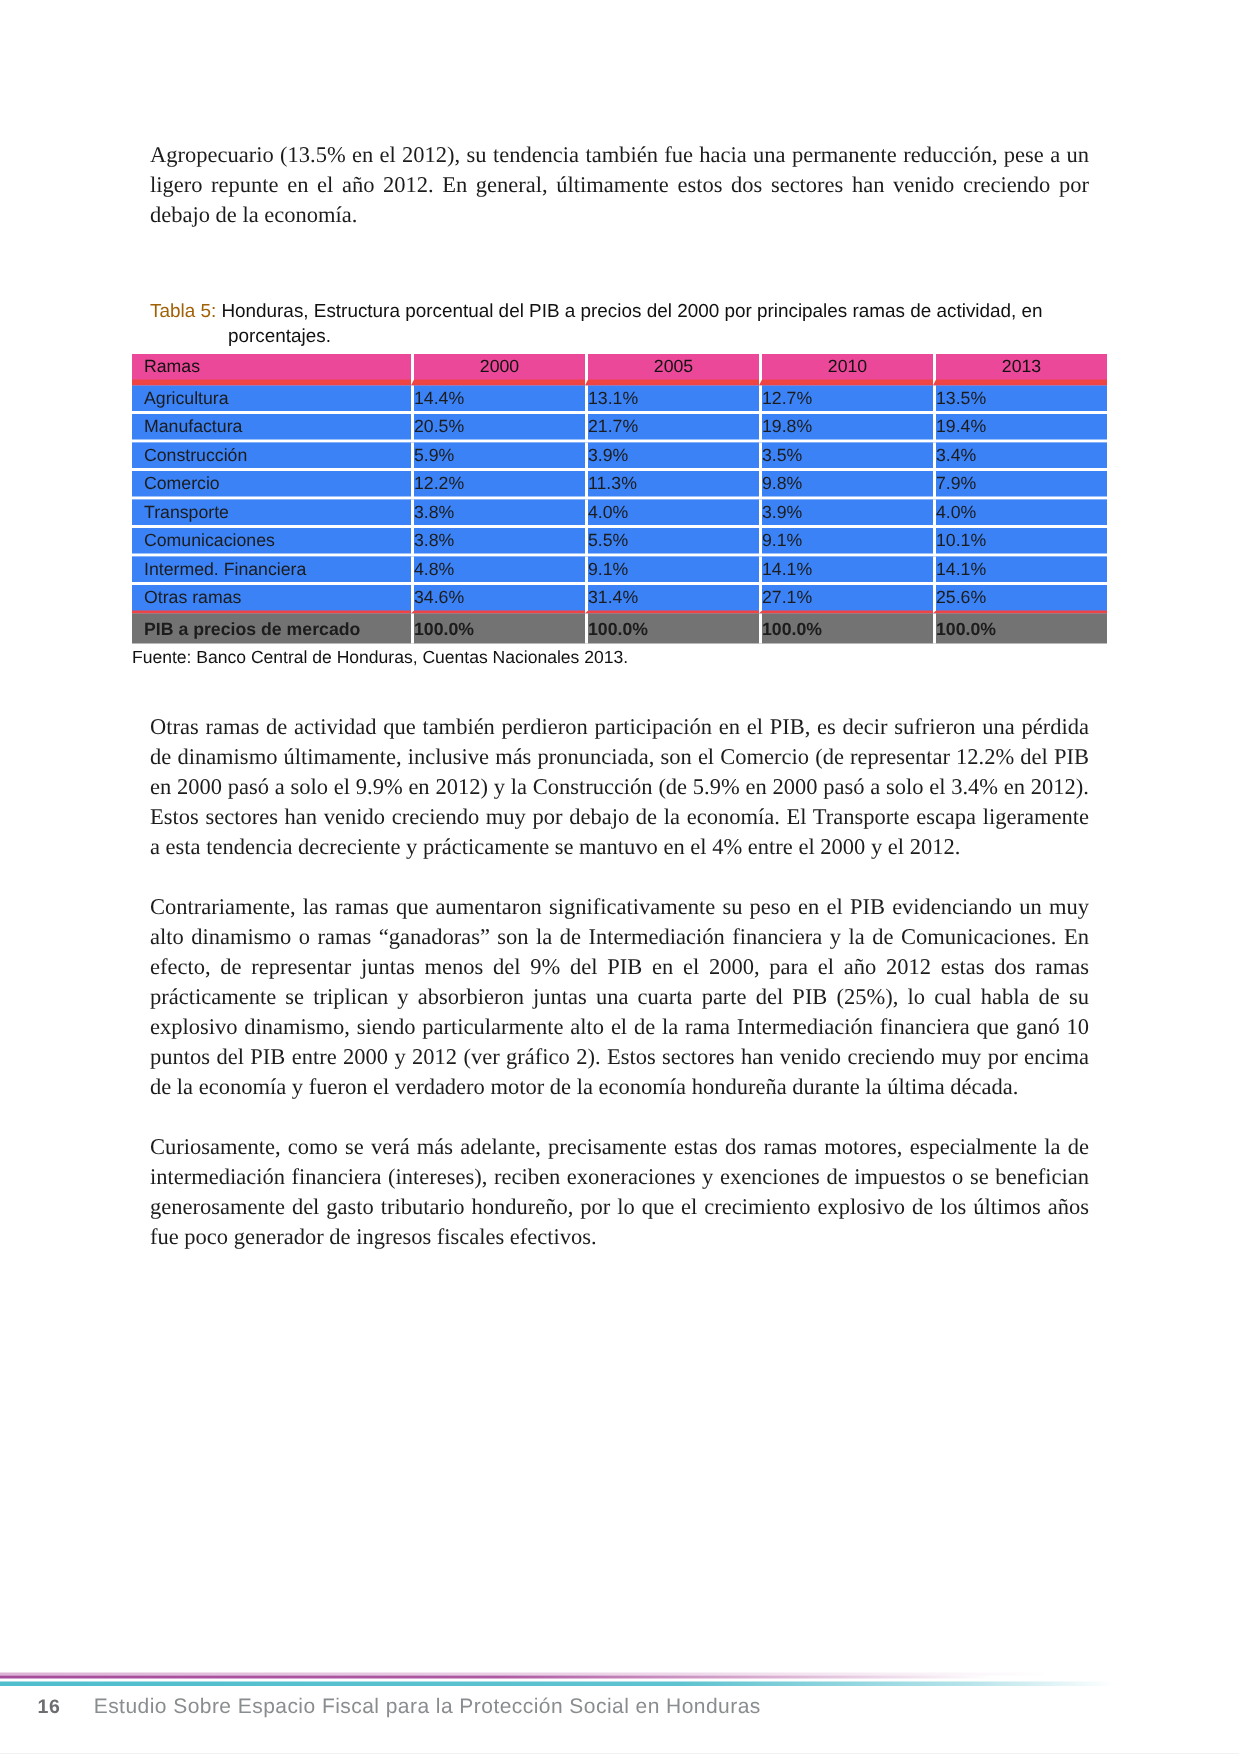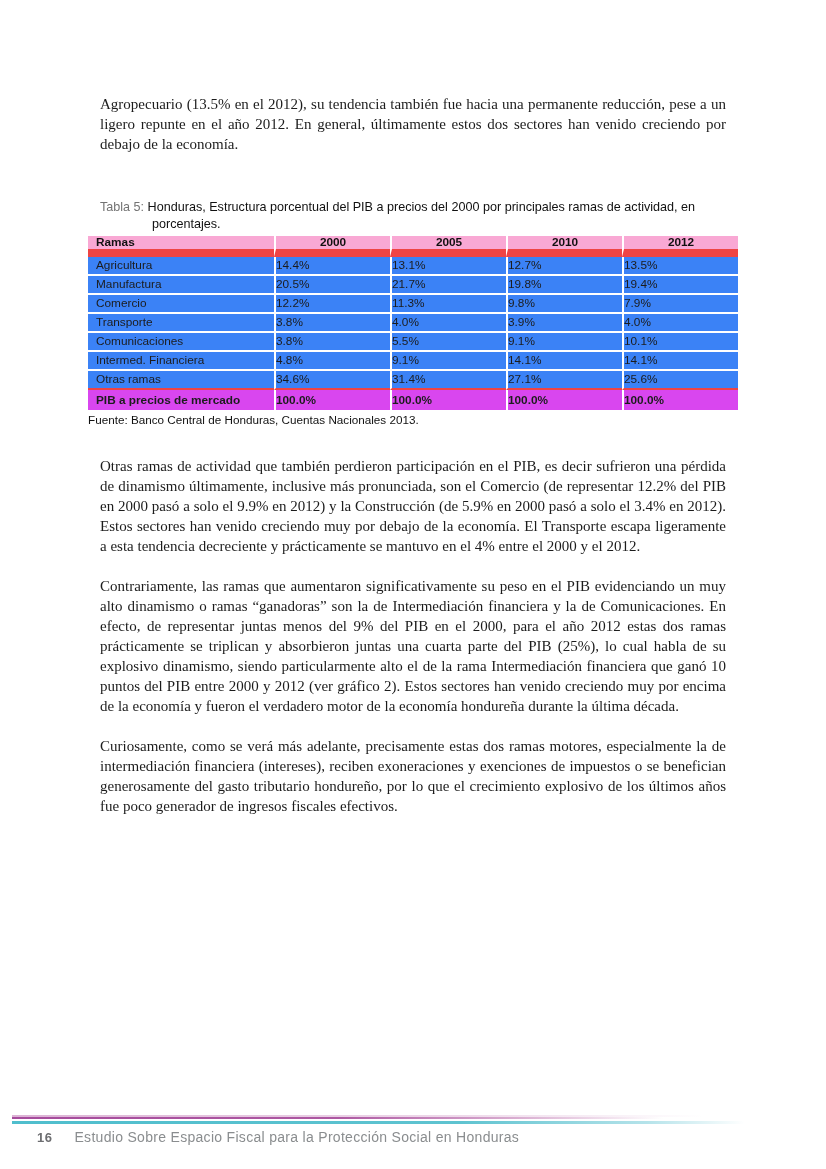--- a/index.html
+++ b/index.html
@@ -33,65 +33,65 @@
   .table-caption {
     margin-left:12px;
     width:614px;
     font-size:12.6px;
     line-height:17px;
     padding-left:52px;
     text-indent:-52px;
     color:#111111;
     margin-bottom:3px;
   }
-  .caption-label { color:#737373; }
+  .caption-label { color:#a16207; }
   table.data-table {
     border-collapse:separate;
     border-spacing:0;
     width:650px;
     table-layout:fixed;
   }
   col.col-name { width:186px; }
   col.col-year { width:116px; }
   th, td {
     font-size:11.8px;
     line-height:13px;
     vertical-align:middle;
   }
   thead th {
-    background:#f9a8d4;
-    border-bottom:8px solid #ef4444;
+    background:#ec4899;
+    border-bottom:4px solid #ef4444;
     height:21px;
-    font-weight:bold;
+    font-weight:normal;
     color:#111111;
   }
   th.c-name, td.c-name { text-align:left; padding-left:8px; }
   th.c-val, td.c-val { border-left:2px solid #ffffff; }
   tbody td {
     background:#3b82f6;
     border-bottom:2px solid #ffffff;
     height:19px;
   }
   tbody tr.last-body td { border-bottom:2px solid #ef4444; }
   tfoot td {
-    background:#d946ef;
+    background:#737373;
     font-weight:bold;
     height:20px;
   }
   .table-source {
     font-size:11.7px;
     line-height:14px;
     color:#111111;
     margin-top:3px;
   }
   .p2 { margin-top:29px; }
   .p3 { margin-top:20px; }
   .p4 { margin-top:20px; }
 
-  .footer { position:absolute; left:12px; right:0; top:1115px; }
+  .footer { position:absolute; left:0; right:0; top:1115px; }
   .rule { width:100%; }
   .rule-pink {
     height:1.5px;
     background:linear-gradient(to right, #dcb2d5 0%, #eed9ea 55%, rgba(255,255,255,0) 85%);
   }
   .rule-magenta {
     height:2.5px;
     background:linear-gradient(to right, #a54b9c 0%, #ad58a2 40%, #d9aed1 62%, rgba(255,255,255,0) 80%);
   }
   .rule-gap { height:2px; background:transparent; }
@@ -136,37 +136,44 @@
             <col class="col-year">
             <col class="col-year">
             <col class="col-year">
         </colgroup>
         <thead>
           <tr>
             <th class="c-name">Ramas</th>
             <th class="c-val">2000</th>
             <th class="c-val">2005</th>
             <th class="c-val">2010</th>
-            <th class="c-val">2012</th>
+            <th class="c-val">2013</th>
           </tr>
         </thead>
         <tbody>
           <tr>
             <td class="c-name">Agricultura</td>
             <td class="c-val">14.4%</td>
             <td class="c-val">13.1%</td>
             <td class="c-val">12.7%</td>
             <td class="c-val">13.5%</td>
           </tr>
           <tr>
             <td class="c-name">Manufactura</td>
             <td class="c-val">20.5%</td>
             <td class="c-val">21.7%</td>
             <td class="c-val">19.8%</td>
             <td class="c-val">19.4%</td>
+          </tr>
+          <tr>
+            <td class="c-name">Construcción</td>
+            <td class="c-val">5.9%</td>
+            <td class="c-val">3.9%</td>
+            <td class="c-val">3.5%</td>
+            <td class="c-val">3.4%</td>
           </tr>
           <tr>
             <td class="c-name">Comercio</td>
             <td class="c-val">12.2%</td>
             <td class="c-val">11.3%</td>
             <td class="c-val">9.8%</td>
             <td class="c-val">7.9%</td>
           </tr>
           <tr>
             <td class="c-name">Transporte</td>

